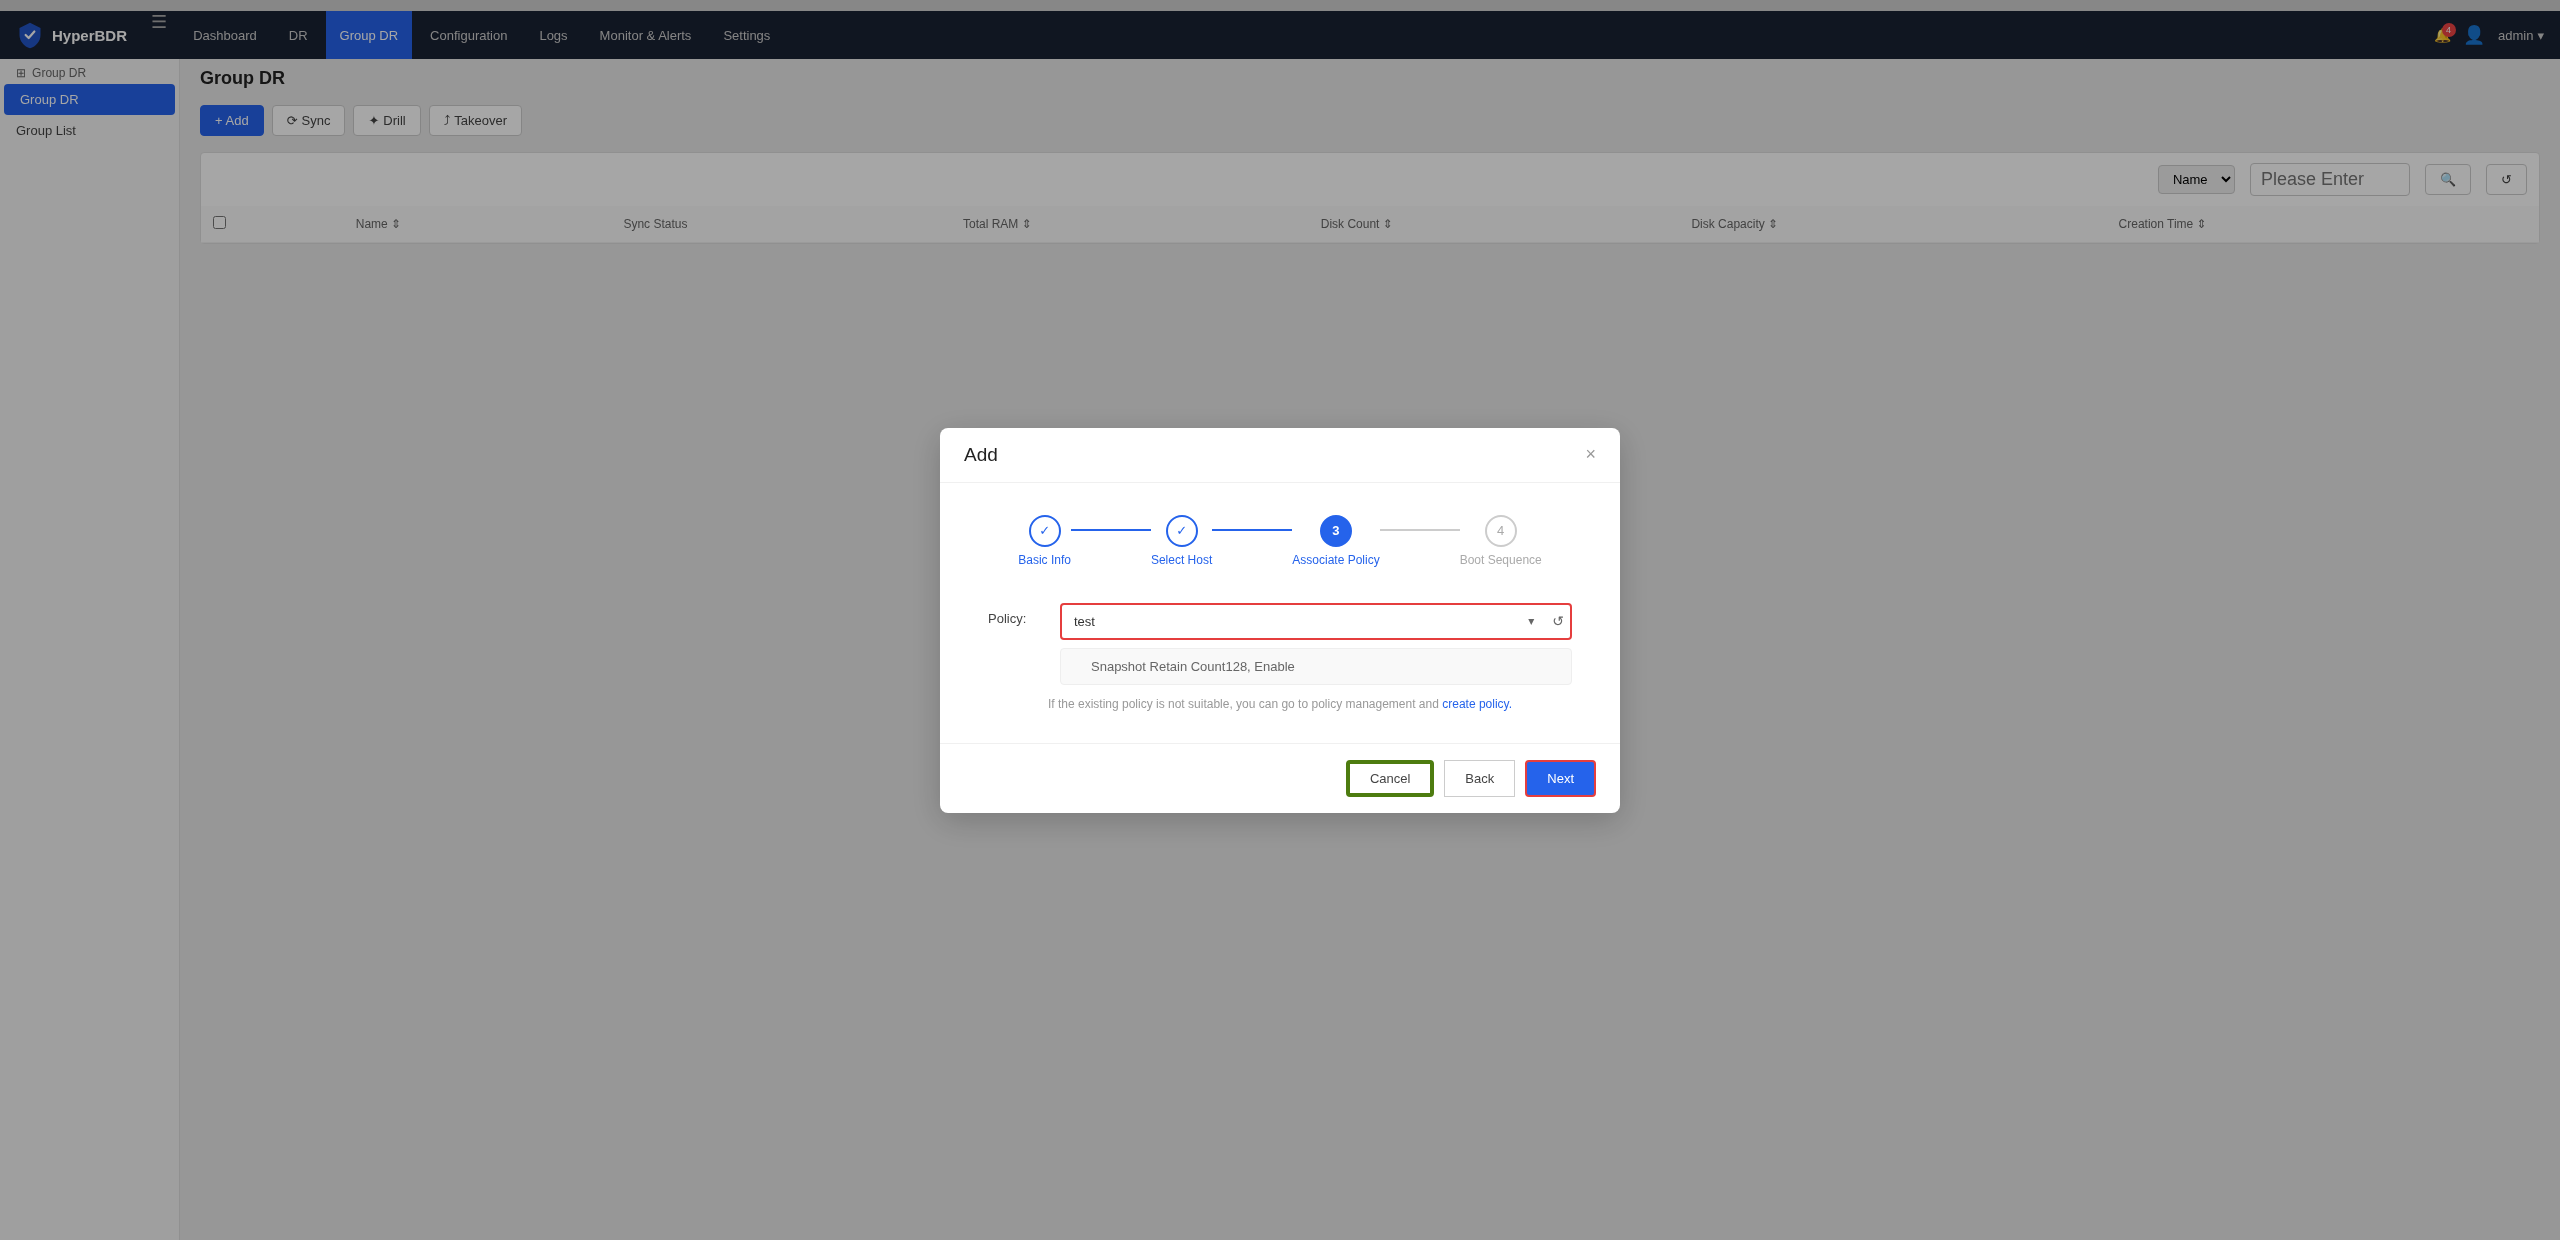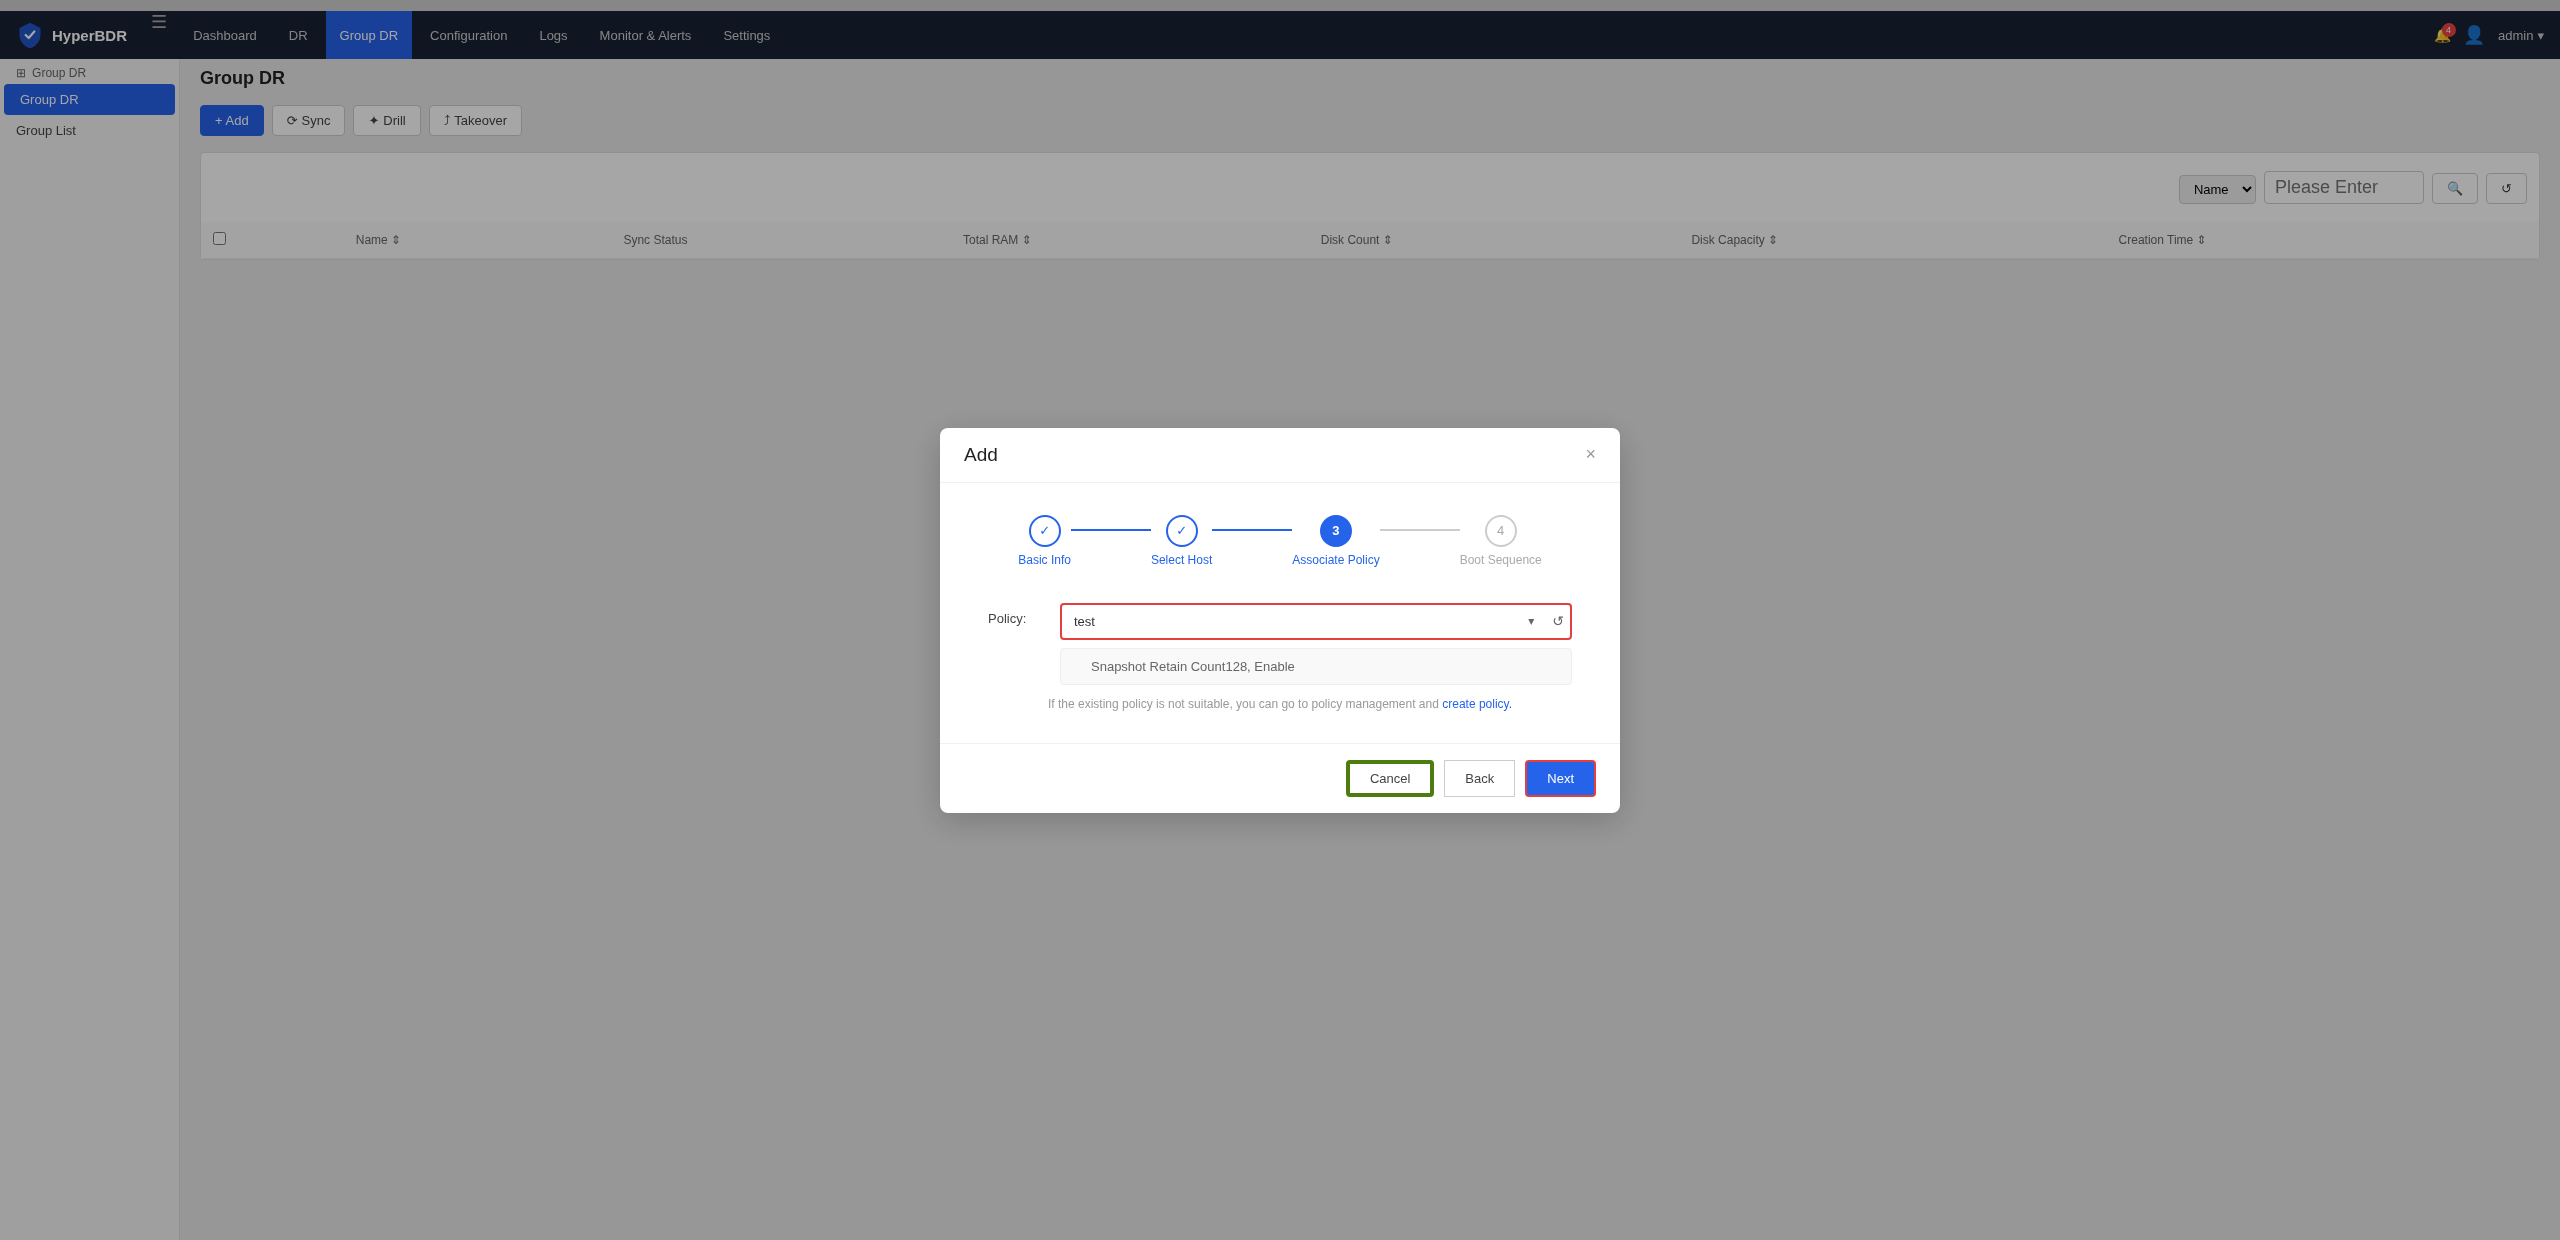--- a/index.html
+++ b/index.html
@@ -58,21 +58,21 @@
     .main { flex: 1; padding: 20px; overflow: auto; background: #e8e8e8; }
     .page-title { font-size: 18px; font-weight: 600; margin-bottom: 16px; color: #222; }
 
     
     .toolbar { display: flex; gap: 8px; margin-bottom: 16px; align-items: center; }
     .btn { padding: 7px 14px; border-radius: 4px; cursor: pointer; font-size: 13px; border: 1px solid #ccc; background: white; color: #444; display: flex; align-items: center; gap: 4px; }
     .btn-primary { background: #2563eb; color: white; border-color: #2563eb; }
 
     
     .table-container { background: white; border-radius: 4px; border: 1px solid #ddd; }
-    .table-toolbar { display: flex; align-items: flex-end; padding: 18px 12px; justify-content: flex-end; gap: 8px; }
+    .table-toolbar { display: flex; align-items: center; padding: 10px 12px; justify-content: flex-end; gap: 15px; }
     .search-select { padding: 5px 10px; border: 1px solid #ccc; border-radius: 4px; font-size: 13px; }
     .search-input { padding: 5px 10px; border: 1px solid #ccc; border-radius: 4px; font-size: 18px; width: 160px; }
     table { width: 100%; border-collapse: collapse; }
     thead tr { border-bottom: 1px solid #eee; background: #fafafa; }
     th { padding: 10px 12px; text-align: left; font-size: 12px; color: #666; font-weight: 500; }
 
     
     .modal-overlay {
       position: fixed; inset: 0; background: rgba(0,0,0,0.35); z-index: 2000;
       display: flex; align-items: center; justify-content: center;

